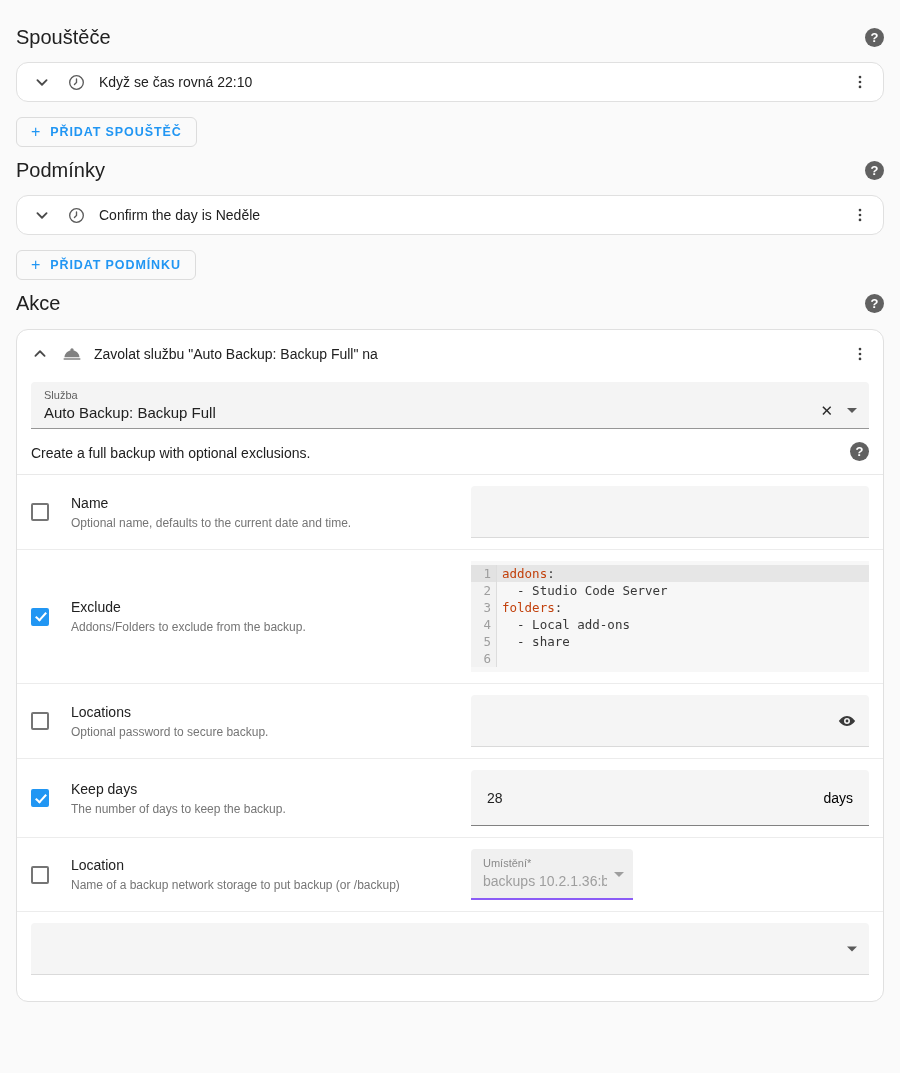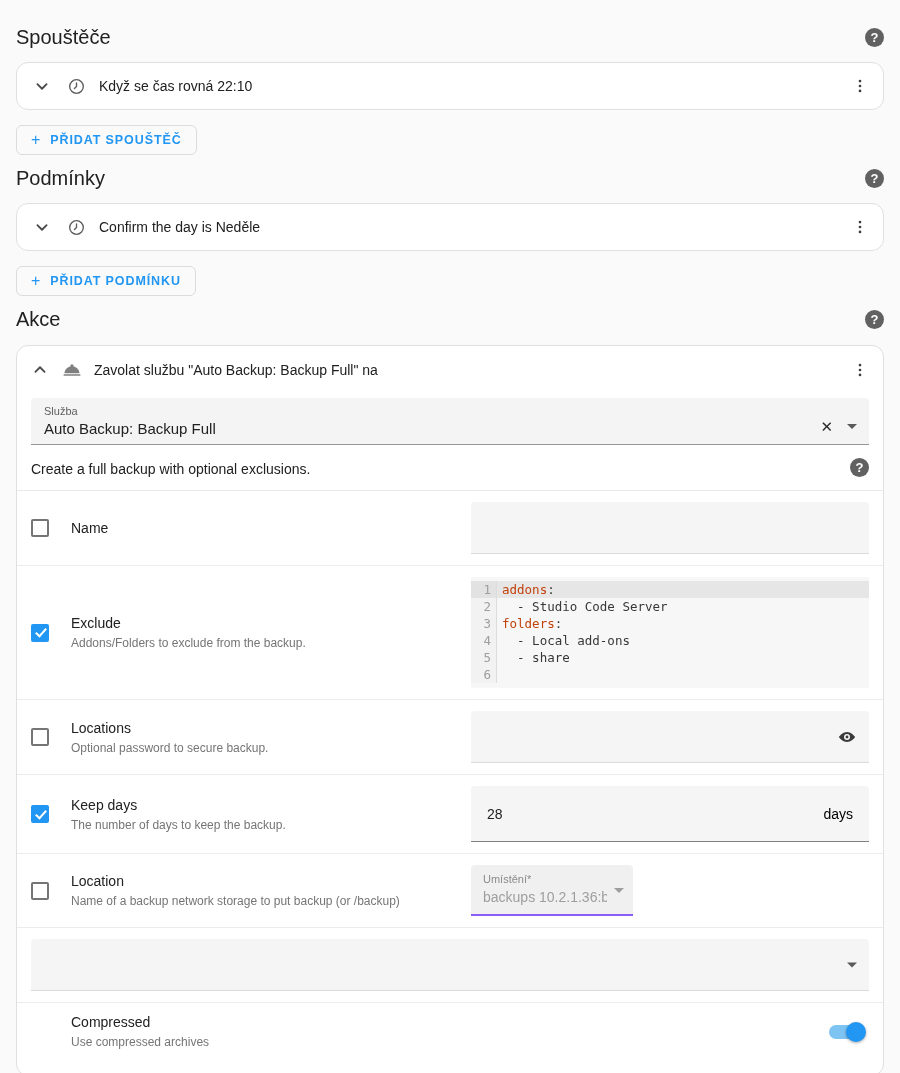--- a/index.html
+++ b/index.html
@@ -17,21 +17,21 @@
   .sec-title { font-size: 20px; font-weight: 400; color: #212121; }
   .help-btn {
     width: 19px; height: 19px; border-radius: 50%;
     background: #616161; color: #fff;
     font-size: 13px; font-weight: 700; line-height: 19px; text-align: center;
     flex: 0 0 auto; cursor: pointer;
   }
 
   
   .summary-card {
-    margin-top: 13px; height: 48px;
+    margin-top: 13px; height: 40px;
     background: #fff; border: 1px solid #e0e0e0; border-radius: 12px;
     display: flex; align-items: center; padding: 0 12px 0 12px;
   }
   .summary-card .chev { display: flex; align-items: center; padding: 2px; cursor: pointer; }
   .summary-card .type-icon { display: flex; align-items: center; margin-left: 12px; }
   .summary-text { margin-left: 13px; font-size: 14px; font-weight: 500; color: #212121; }
   .dots-btn { margin-left: auto; display: flex; align-items: center; padding: 2px; cursor: pointer; }
 
   
   .add-btn {
@@ -273,20 +273,21 @@
     <div class="svc-desc">
       <span>Create a full backup with optional exclusions.</span>
       <span class="help-btn">?</span>
     </div>
 
     <div class="frow">
       <div class="frow-left">
         <span class="cb"></span>
         <span class="frow-text">
           <div class="frow-label">Name</div>
+          <div class="frow-desc">Optional name, defaults to the current date and time.</div>
         </span>
       </div>
       <div class="frow-right">
         <div class="txt-field" title=""></div>
       </div>
     </div>
 
     <div class="frow">
       <div class="frow-left">
         <span class="cb checked"></span>
@@ -381,31 +382,16 @@
     <div class="frow">
       <div class="frow-right">
         <div class="txt-field">
           <span class="right-ic">
               <span class="tri"></span>
             </span>
         </div>
       </div>
     </div>
 
-    <div class="frow">
-      <div class="frow-left">
-        <span class="frow-text no-cb">
-          <div class="frow-label">Compressed</div>
-          <div class="frow-desc">Use compressed archives</div>
-        </span>
-      </div>
-      <div class="frow-right">
-        <div class="switch-wrap">
-          <span class="switch on">
-            <span class="knob"></span>
-          </span>
-        </div>
-      </div>
-    </div>
 
   </div>
 
 </div>
 
 </body></html>

